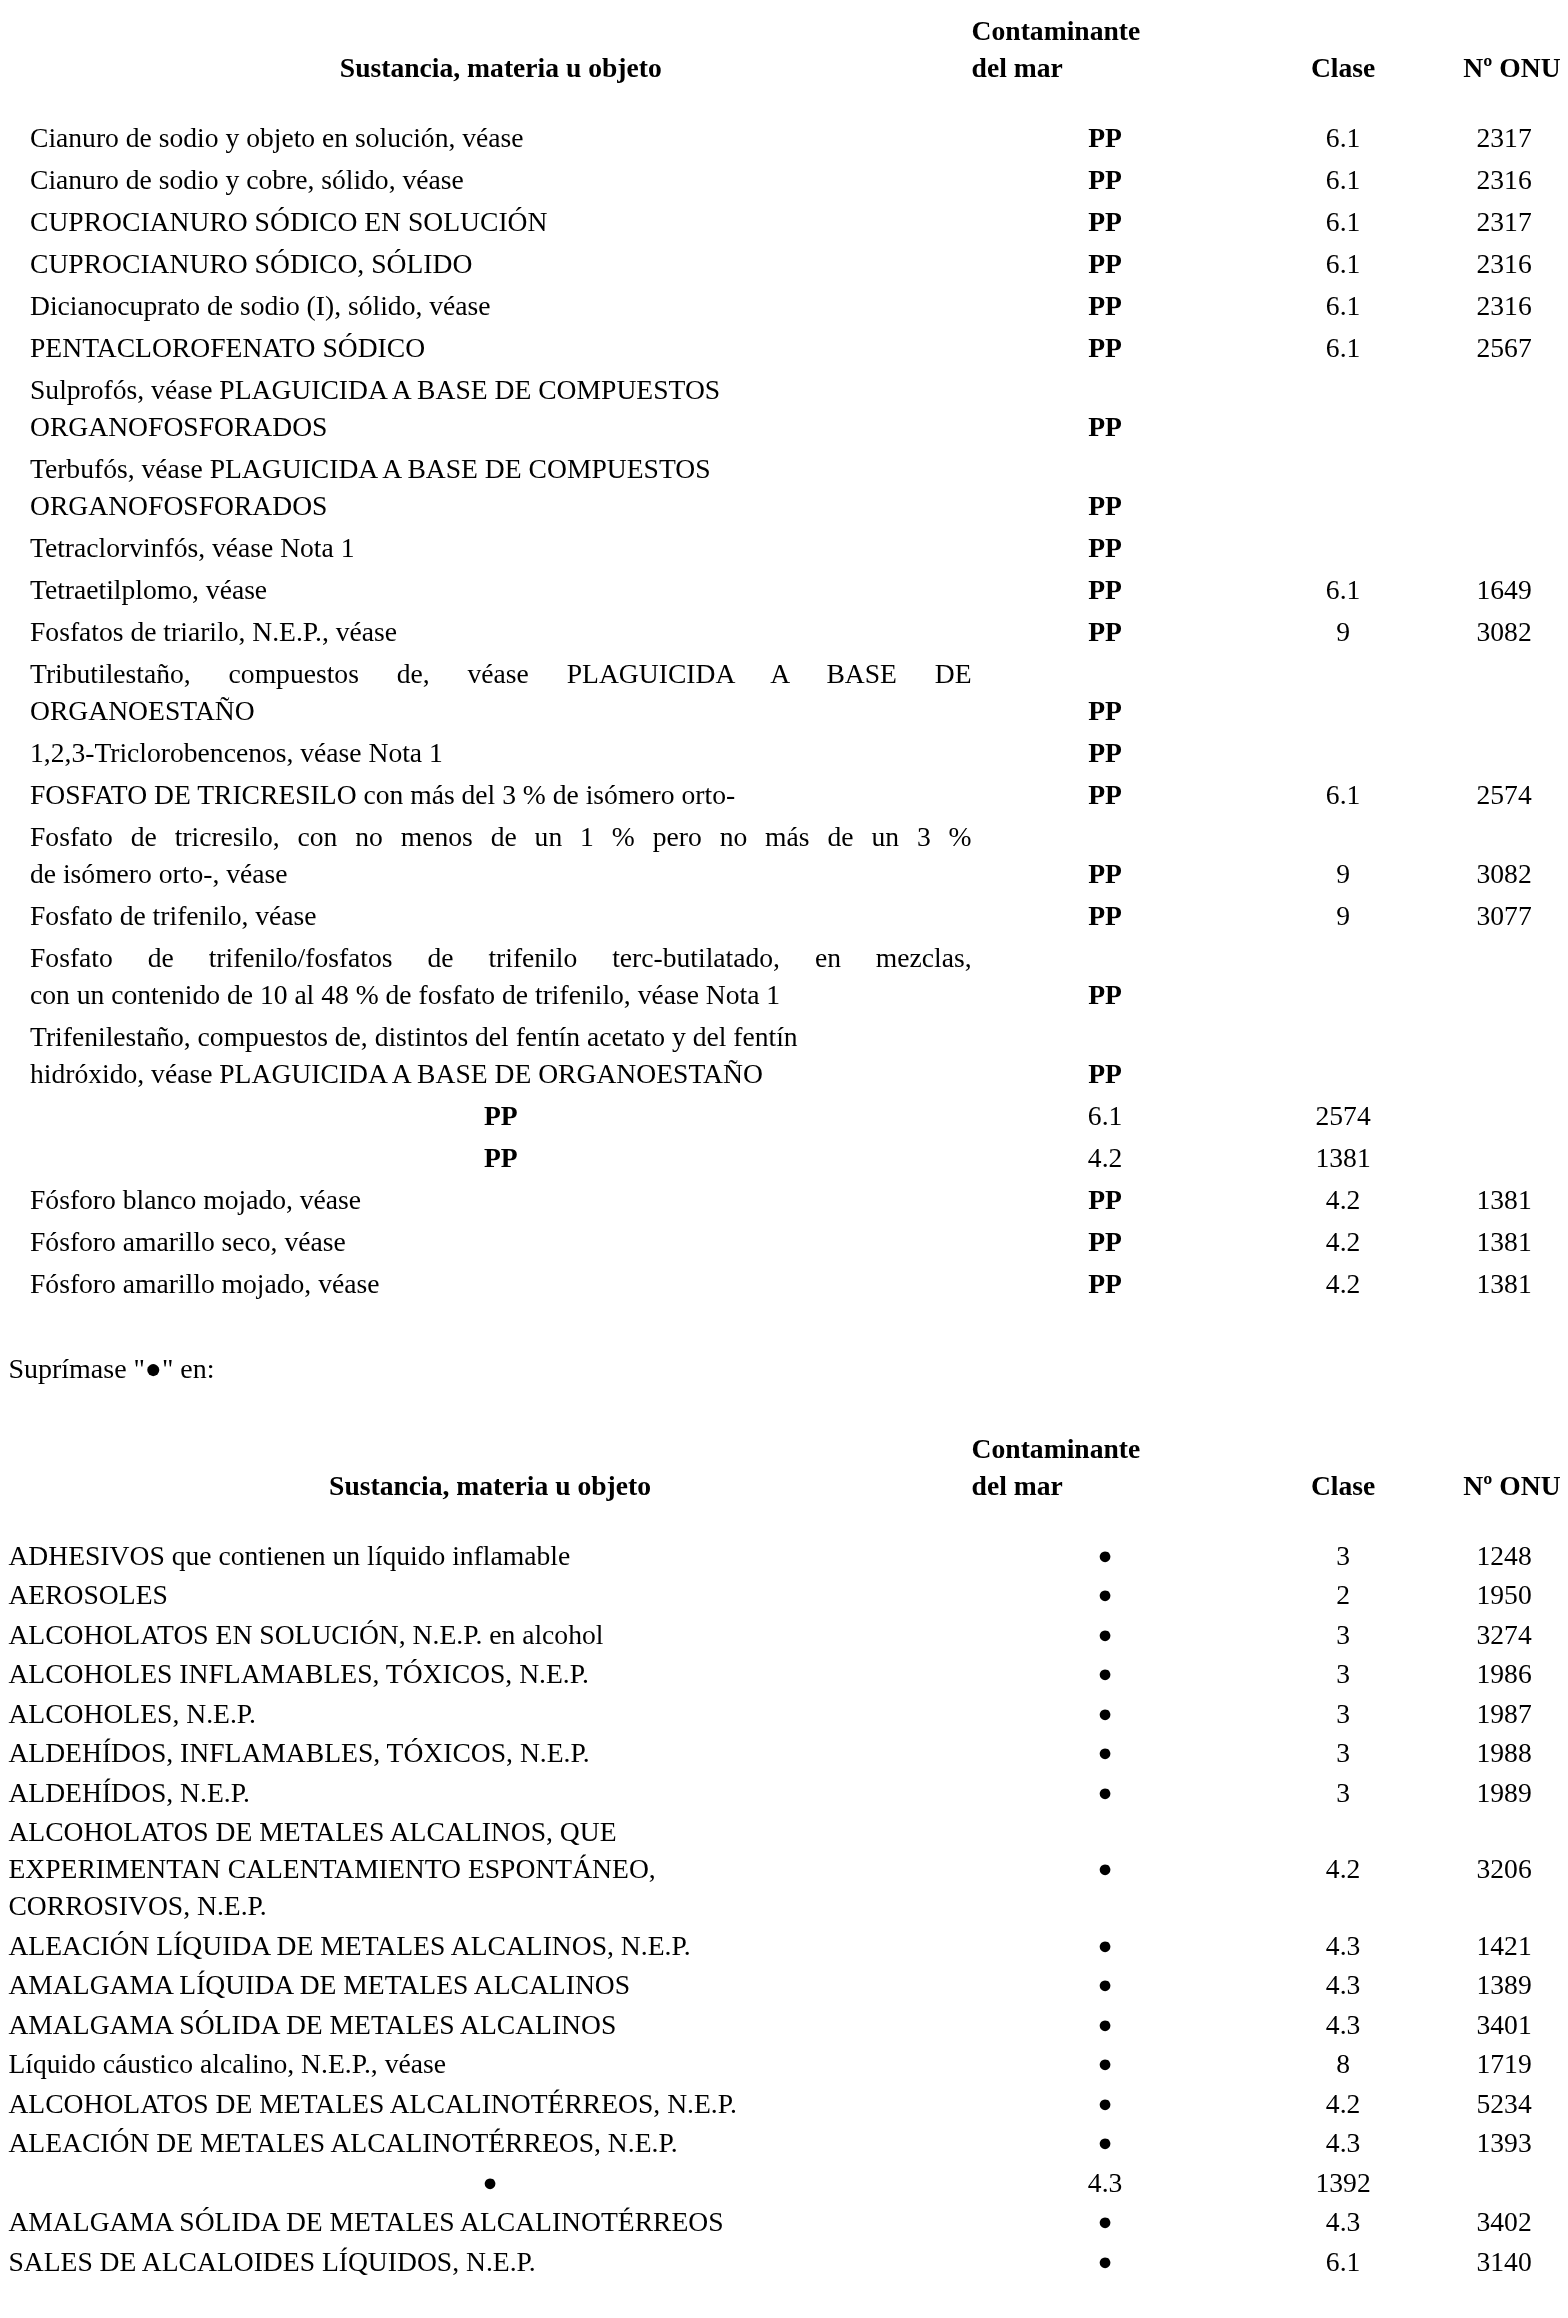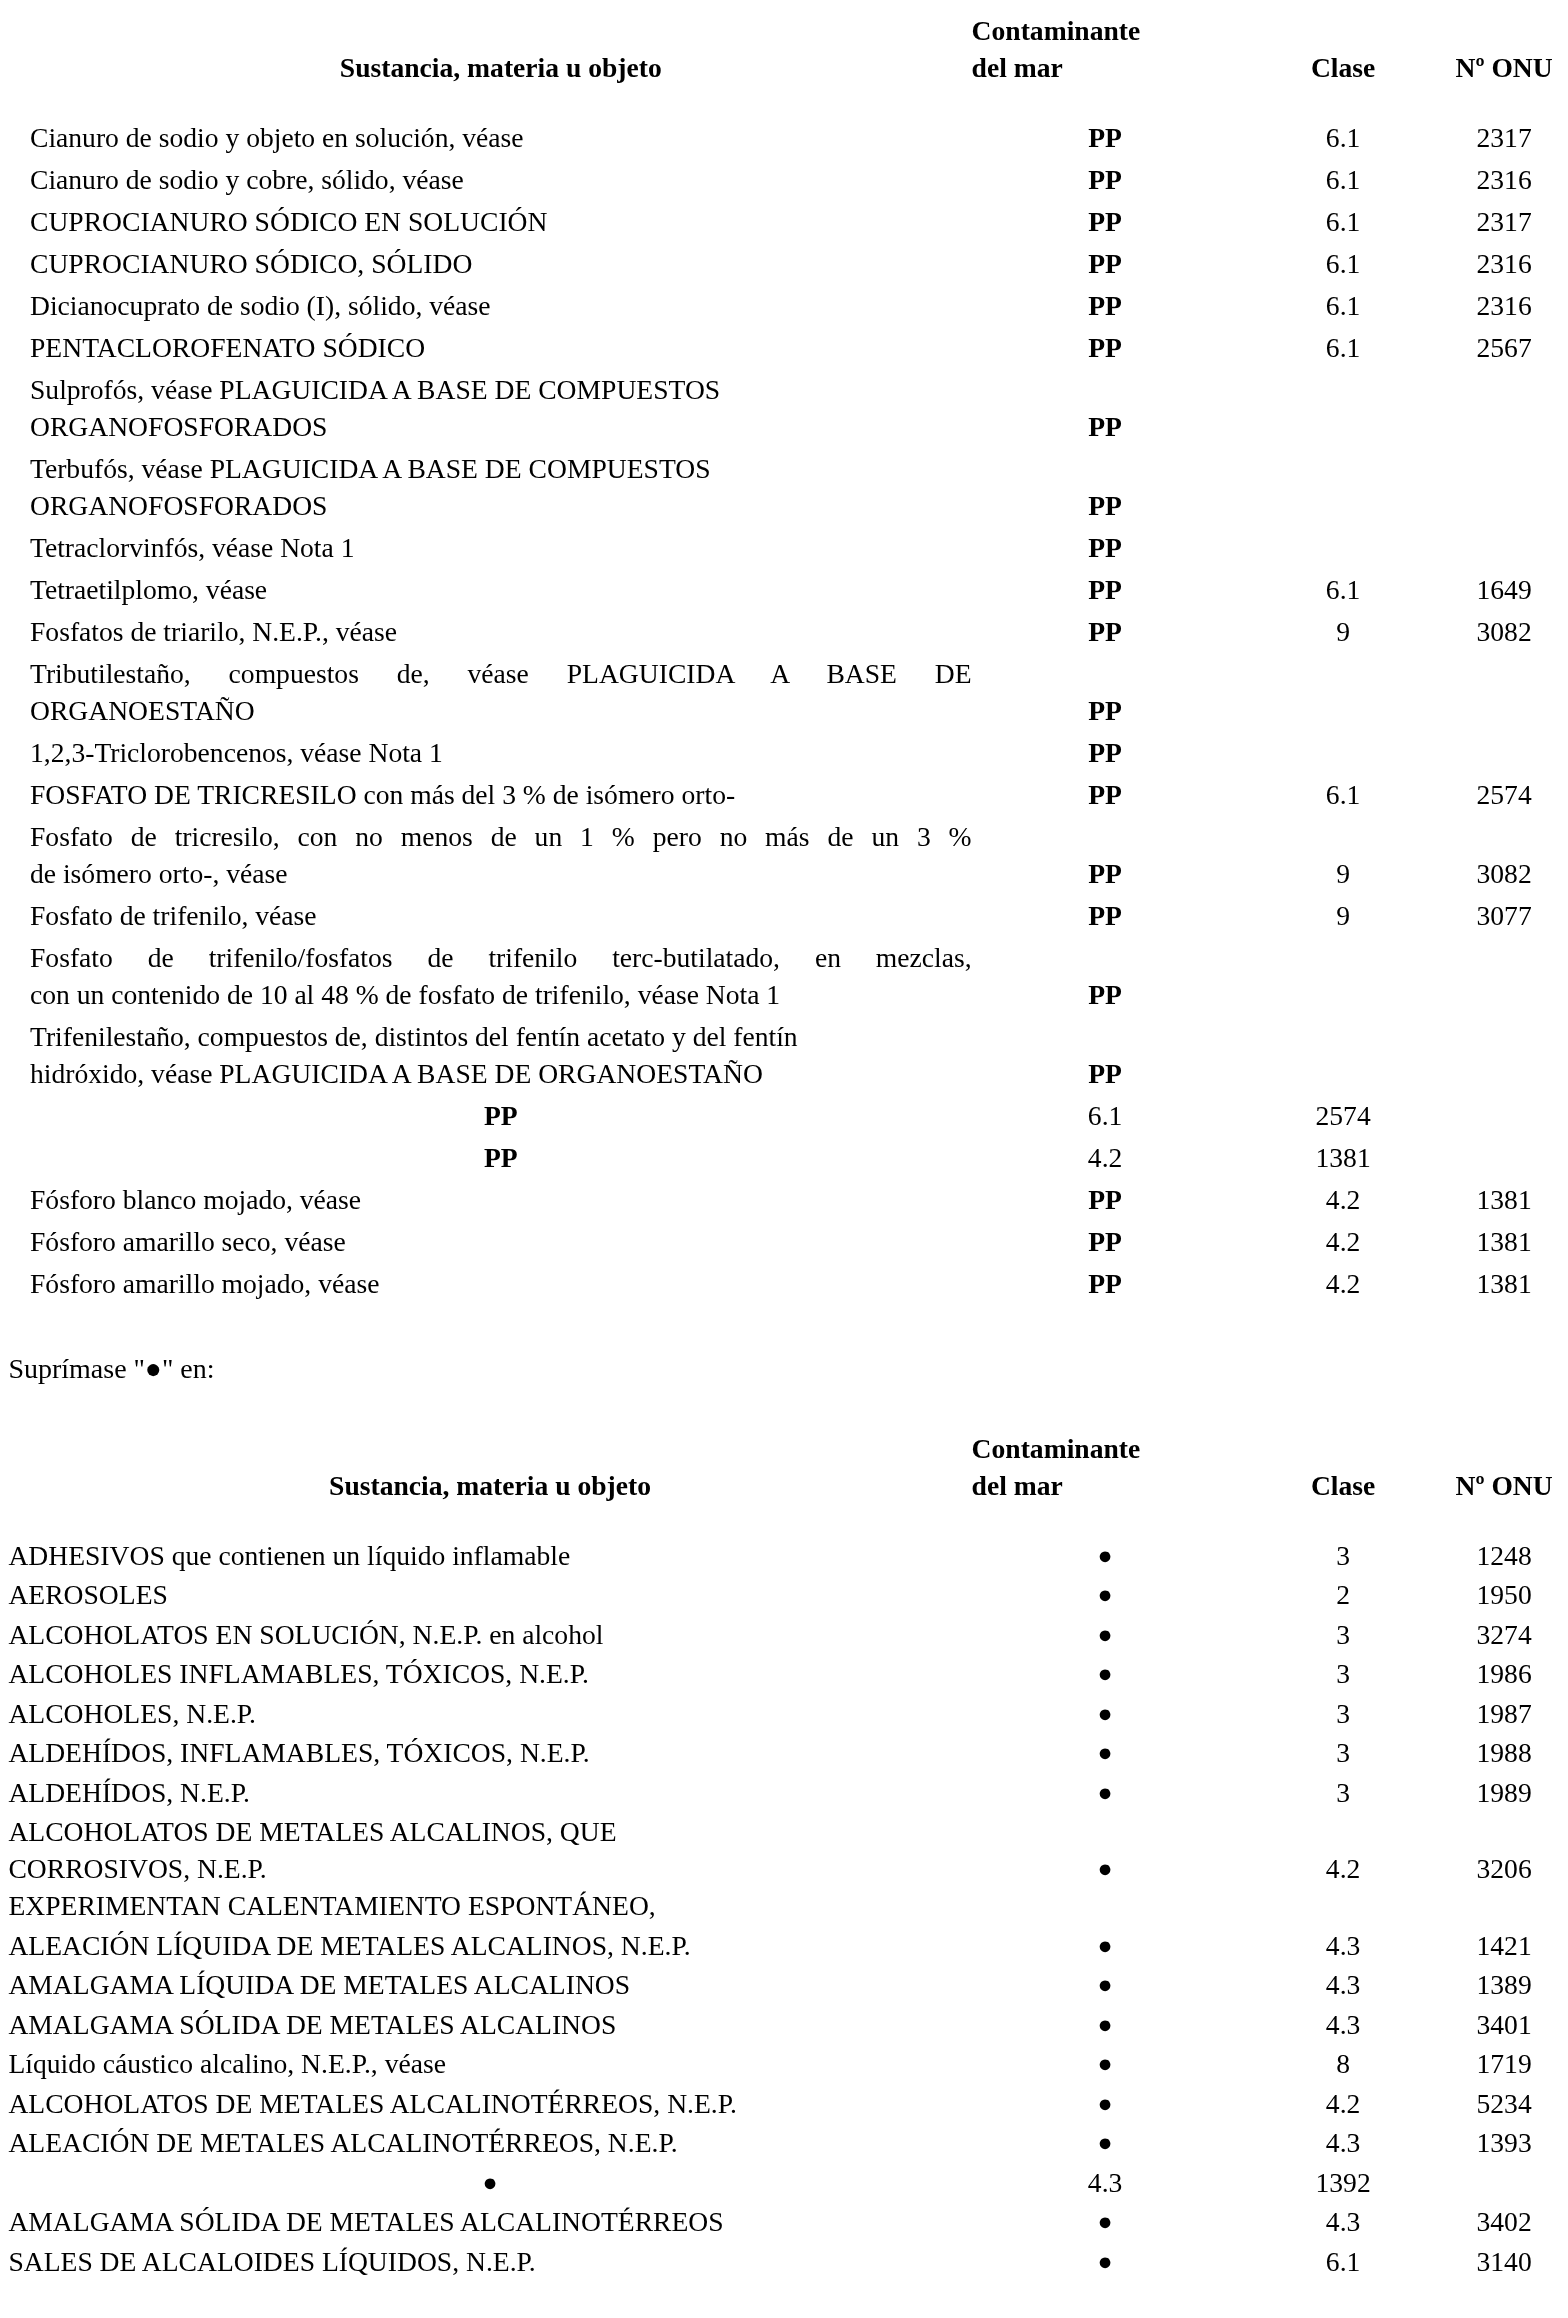--- a/index.html
+++ b/index.html
@@ -33,21 +33,21 @@
 
   
   .thead {
     font-weight: bold;
     align-items: end;
     margin-bottom: 33px;
   }
   .thead .h-substance { text-align: center; }
   .thead .h-marine    { text-align: left; }
   .thead .h-clase     { text-align: center; }
-  .thead .h-onu       { text-align: center; white-space: nowrap; }
+  .thead .h-onu       { text-align: right; white-space: nowrap; }
 
   
   .rows .row { margin-bottom: 5px; }
   .rows-t2 .row { margin-bottom: 2.5px; }
   .cell.sub { text-align: left; }
   .cell.sub .line { min-height: 37px; }
   .cell.sub .line.justified {
     text-align: justify;
     text-align-last: justify;
   }
@@ -334,22 +334,22 @@
     <div class="cell sub">
           <div class="line">ALDEHÍDOS, N.E.P.</div>
         </div>
     <div class="cell val marine bullet-style">●</div>
     <div class="cell val clase">3</div>
     <div class="cell val onu">1989</div>
   </div>
       <div class="grid row valign-middle">
     <div class="cell sub">
           <div class="line">ALCOHOLATOS DE METALES ALCALINOS, QUE</div>
+          <div class="line">EXPERIMENTAN CALENTAMIENTO ESPONTÁNEO,</div>
           <div class="line">CORROSIVOS, N.E.P.</div>
-          <div class="line">EXPERIMENTAN CALENTAMIENTO ESPONTÁNEO,</div>
         </div>
     <div class="cell val marine bullet-style">●</div>
     <div class="cell val clase">4.2</div>
     <div class="cell val onu">3206</div>
   </div>
       <div class="grid row">
     <div class="cell sub">
           <div class="line">ALEACIÓN LÍQUIDA DE METALES ALCALINOS, N.E.P.</div>
         </div>
     <div class="cell val marine bullet-style">●</div>

